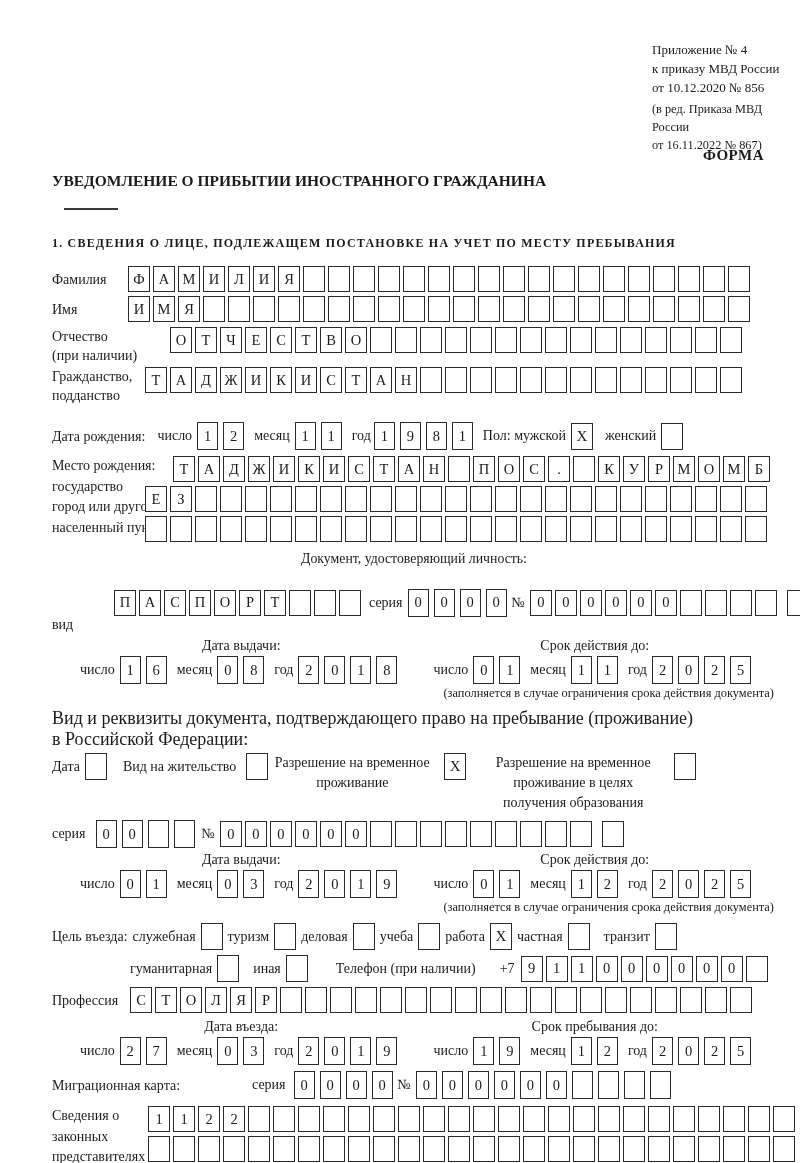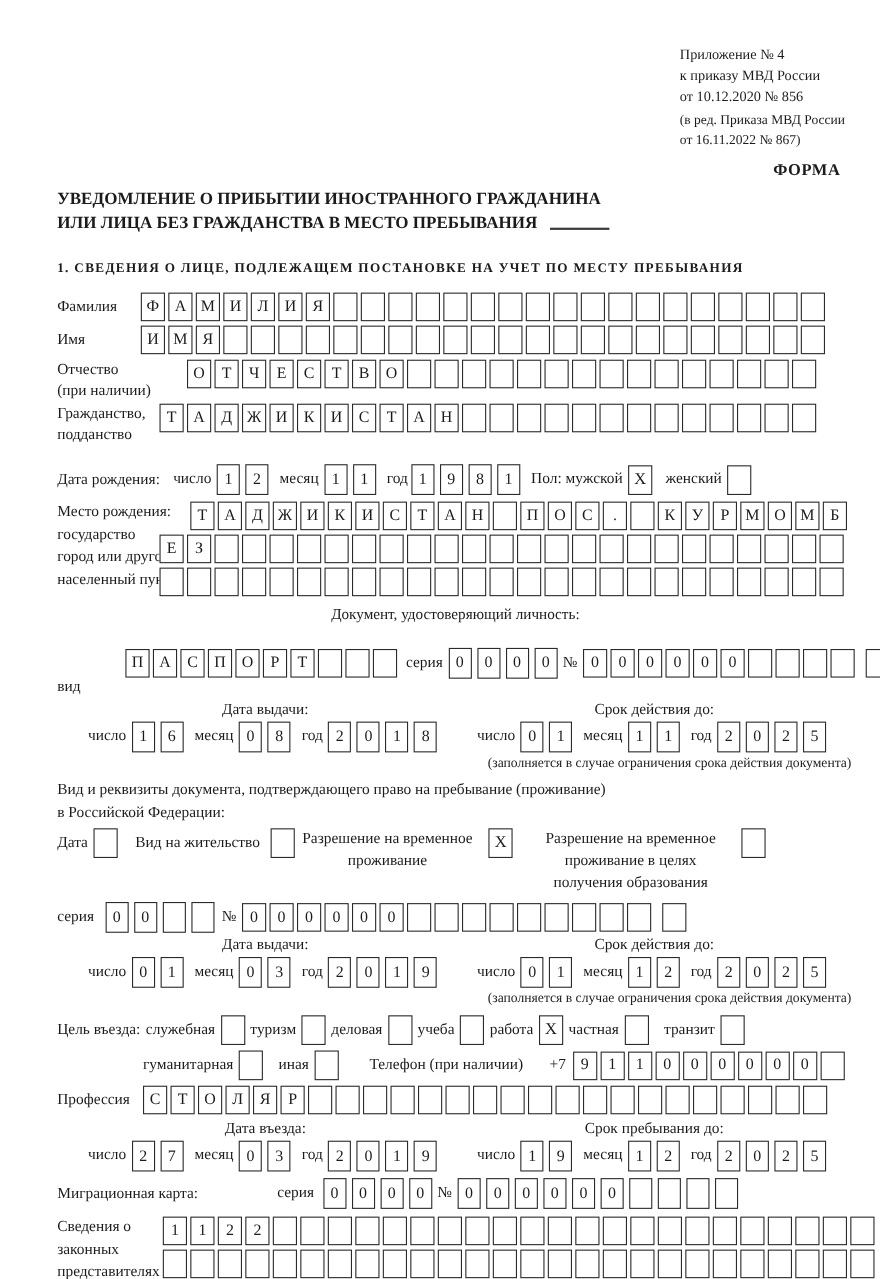--- a/index.html
+++ b/index.html
@@ -7,21 +7,21 @@
   body {
     width: 800px; height: 1163px;
     font-family: "Liberation Serif", "DejaVu Serif", serif;
     color: #1b1b1b;
   }
   .page {
     position: relative; width: 800px; height: 1163px;
     padding: 38px 24px 10px 52px; overflow: hidden; background: #fff;
   }
   
-  .apx { position: absolute; top: 40px; left: 618px; font-size: 13px; line-height: 19px; }
+  .apx { position: absolute; top: 40px; left: 652px; font-size: 13px; line-height: 19px; }
   .apx .sub { font-size: 12.3px; margin-top: 3px; line-height: 18px; }
   .forma { position: absolute; top: 147px; right: 36px; font-weight: bold; font-size: 15px; letter-spacing: .5px; }
 
   .title { margin-top: 132px; text-align: left; font-weight: bold; font-size: 15.5px; line-height: 22px; }
   .title-underline { display: inline-block; width: 54px; border-bottom: 2px solid #3a3a3a; margin-left: 12px; vertical-align: -2px; }
 
   .sec-heading { margin-top: 22px; font-weight: bold; font-size: 12px; letter-spacing: 1.2px; white-space: nowrap; }
 
   .frow { display: flex; align-items: flex-start; }
   .center-v { align-items: center; }
@@ -41,21 +41,21 @@
     border: 1.7px solid #2a2a2a; background: #fff;
     align-items: center; justify-content: center; font-size: 15px;
   }
   .doc-heading { text-align: center; font-weight: normal; font-size: 13.8px; margin-top: 5px; }
 
   .dates-row { display: flex; justify-content: space-between; margin-top: 4px; padding-right: 14px; }
   .dategroup { flex: none; text-align: center; }
   .dg-head { font-size: 14px; margin-bottom: 2px; }
   .dg-boxes { display: flex; align-items: center; }
   .note { text-align: right; font-size: 12.4px; margin-top: 2px; padding-right: 2px; }
-  .intro { font-size: 14px; line-height: 21px; margin-top: 7px; }
+  .intro { font-size: 18px; line-height: 21px; margin-top: 7px; }
   .opt-wrap { font-size: 14px; line-height: 20px; text-align: center; flex: none; }
   .w168 { width: 168px; } .w186 { width: 186px; }
   .lbl-col { flex: none; font-size: 14px; line-height: 20.5px; white-space: nowrap; }
   .box-col .boxes { margin-bottom: 4px; }
   .rep-note { font-size: 12.6px; margin-top: 9px; text-align: center; }
 </style>
 </head>
 <body>
 
 <div class="page">
@@ -67,21 +67,21 @@
     <div class="sub">
       <div>(в ред. Приказа МВД России</div>
       <div>от 16.11.2022 № 867)</div>
     </div>
   </div>
   <div class="forma">ФОРМА</div>
 
   <div class="title">
     <div>УВЕДОМЛЕНИЕ О ПРИБЫТИИ ИНОСТРАННОГО ГРАЖДАНИНА</div>
     <div>
-      <span>ИЛИ ЛИЦА БЕЗ ГРАЖДАНСТВА В МЕСТО ПРЕБЫВАНИЯ</span><span class="title-underline"></span>
+      <span class="title-underline"></span>
     </div>
   </div>
 
   <div class="sec-heading">1. СВЕДЕНИЯ О ЛИЦЕ, ПОДЛЕЖАЩЕМ ПОСТАНОВКЕ НА УЧЕТ ПО МЕСТУ ПРЕБЫВАНИЯ</div>
 
   <div class="frow" style="margin-top:15px">
     <span class="lbl w76" style="padding-top:4px">Фамилия</span>
     <span class="boxes">
         <span class="cell">Ф</span>
         <span class="cell">А</span>

